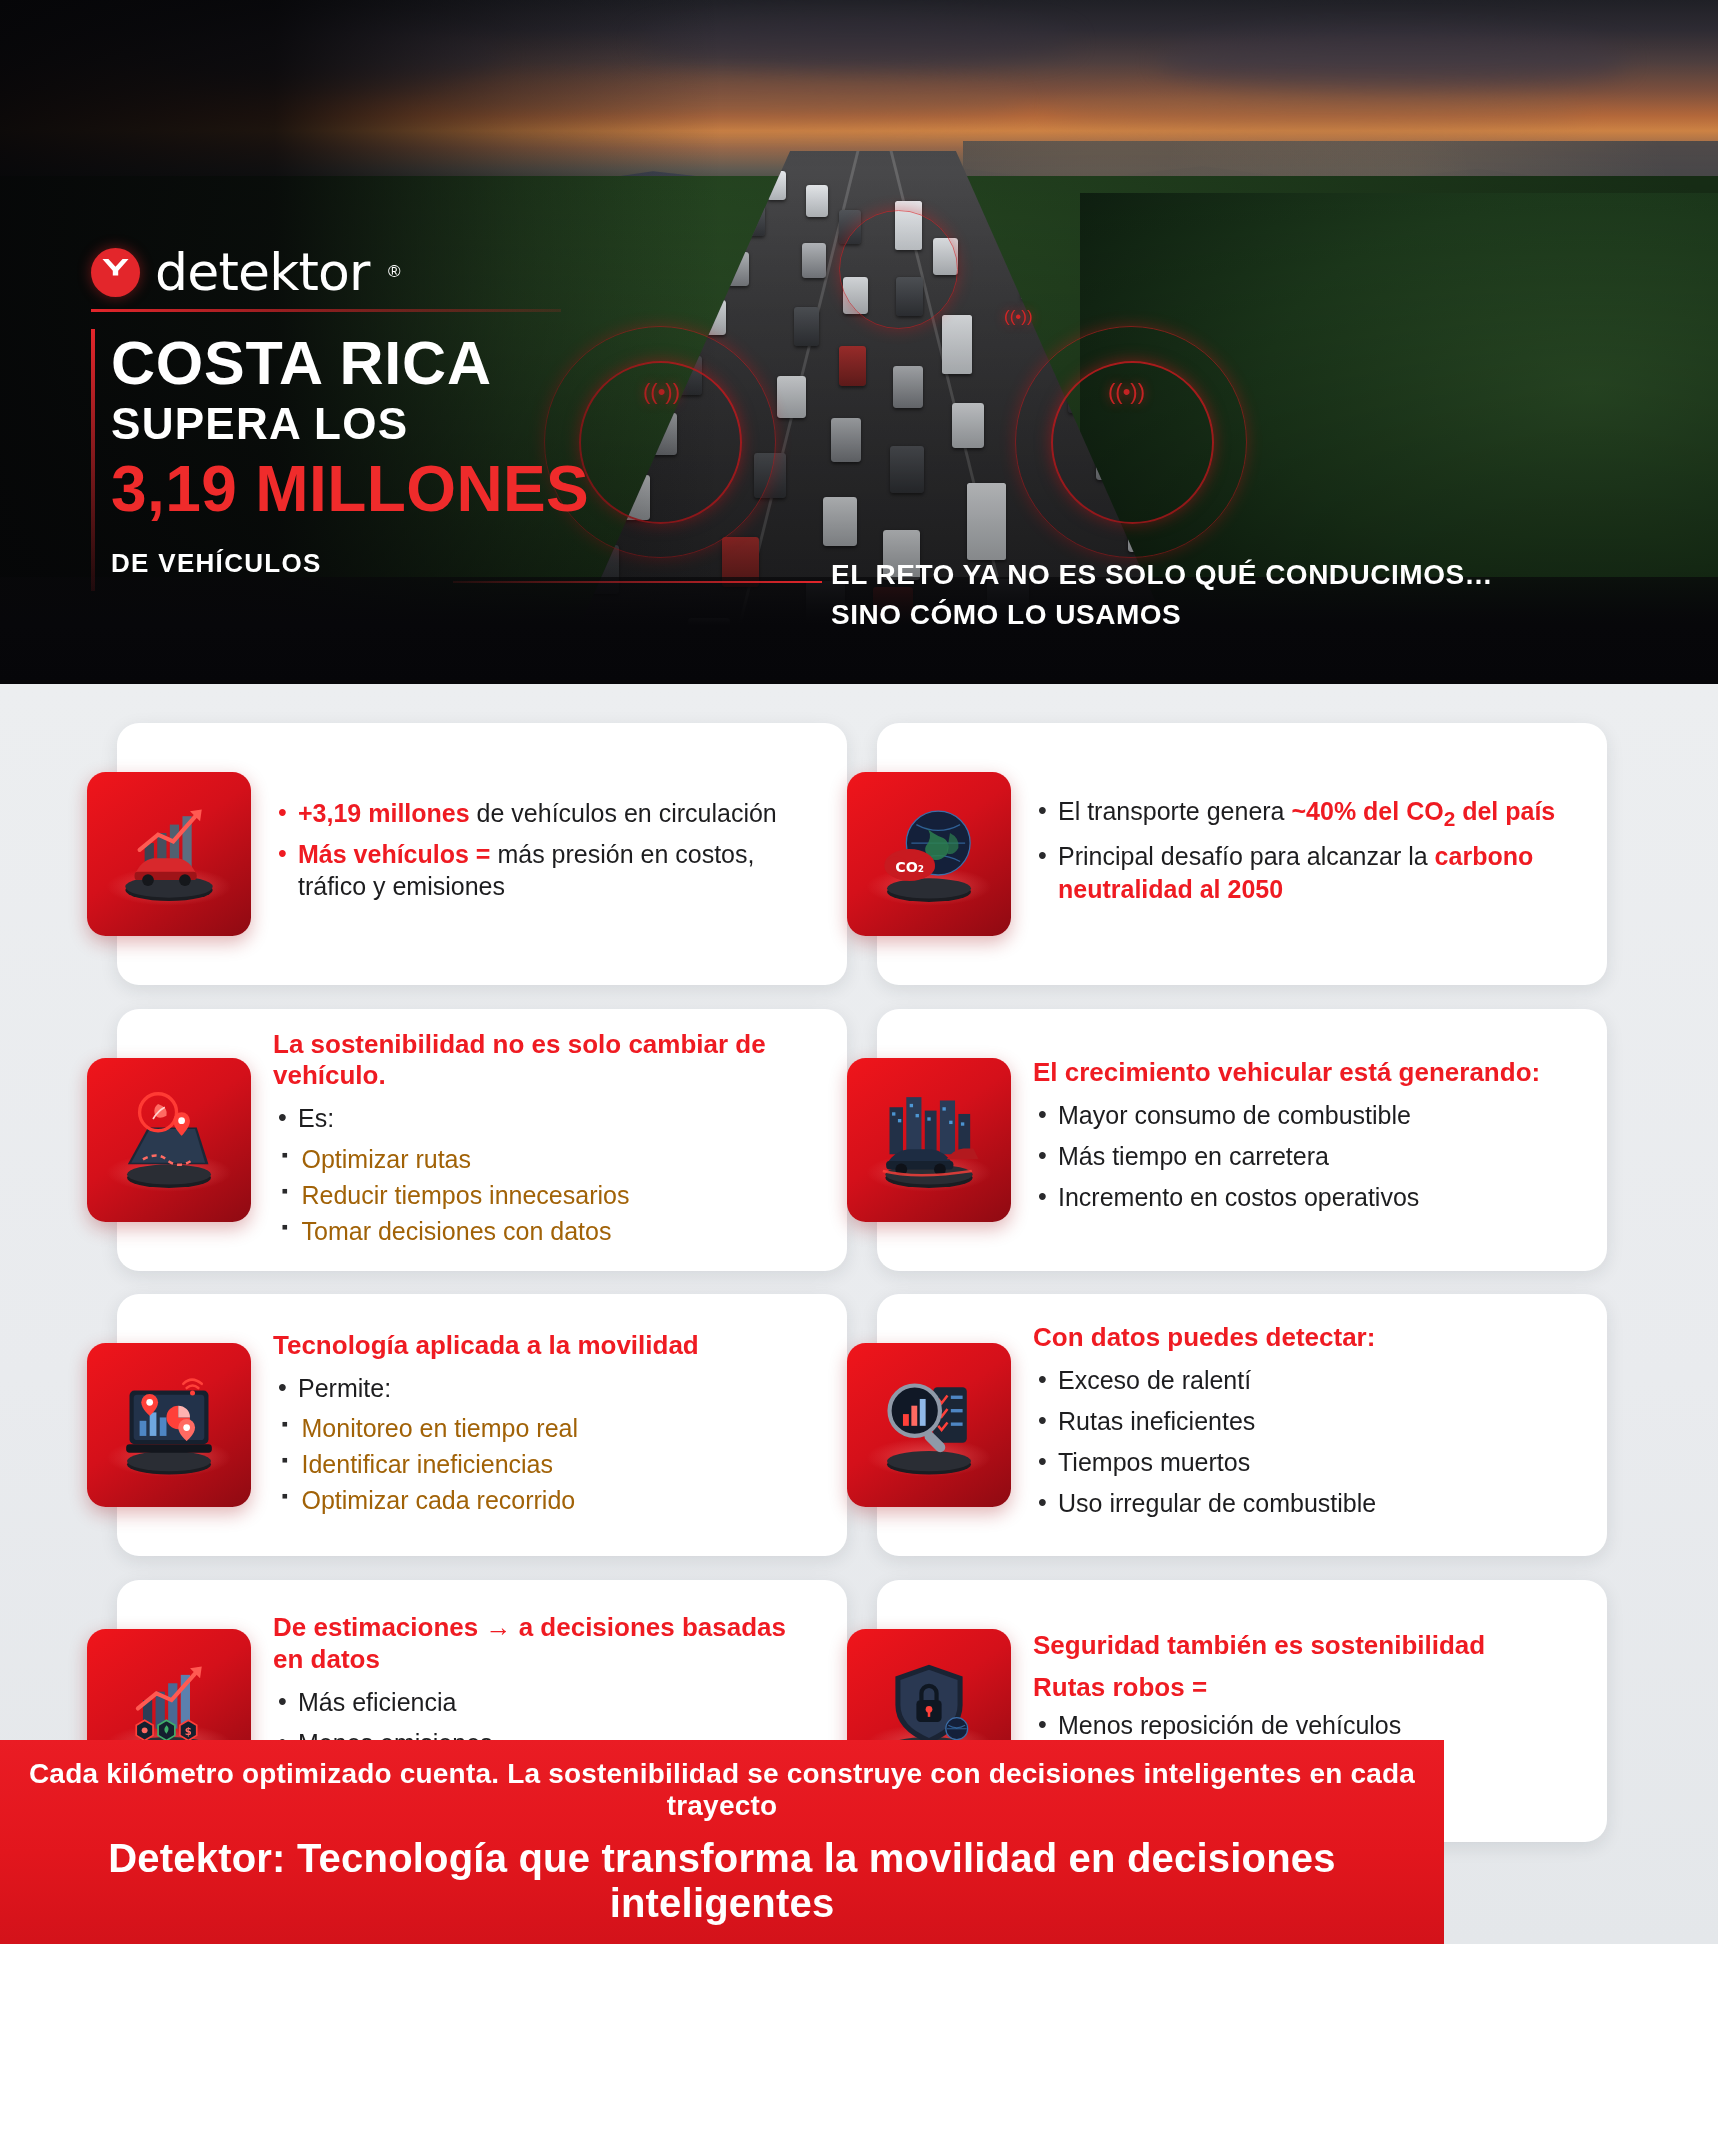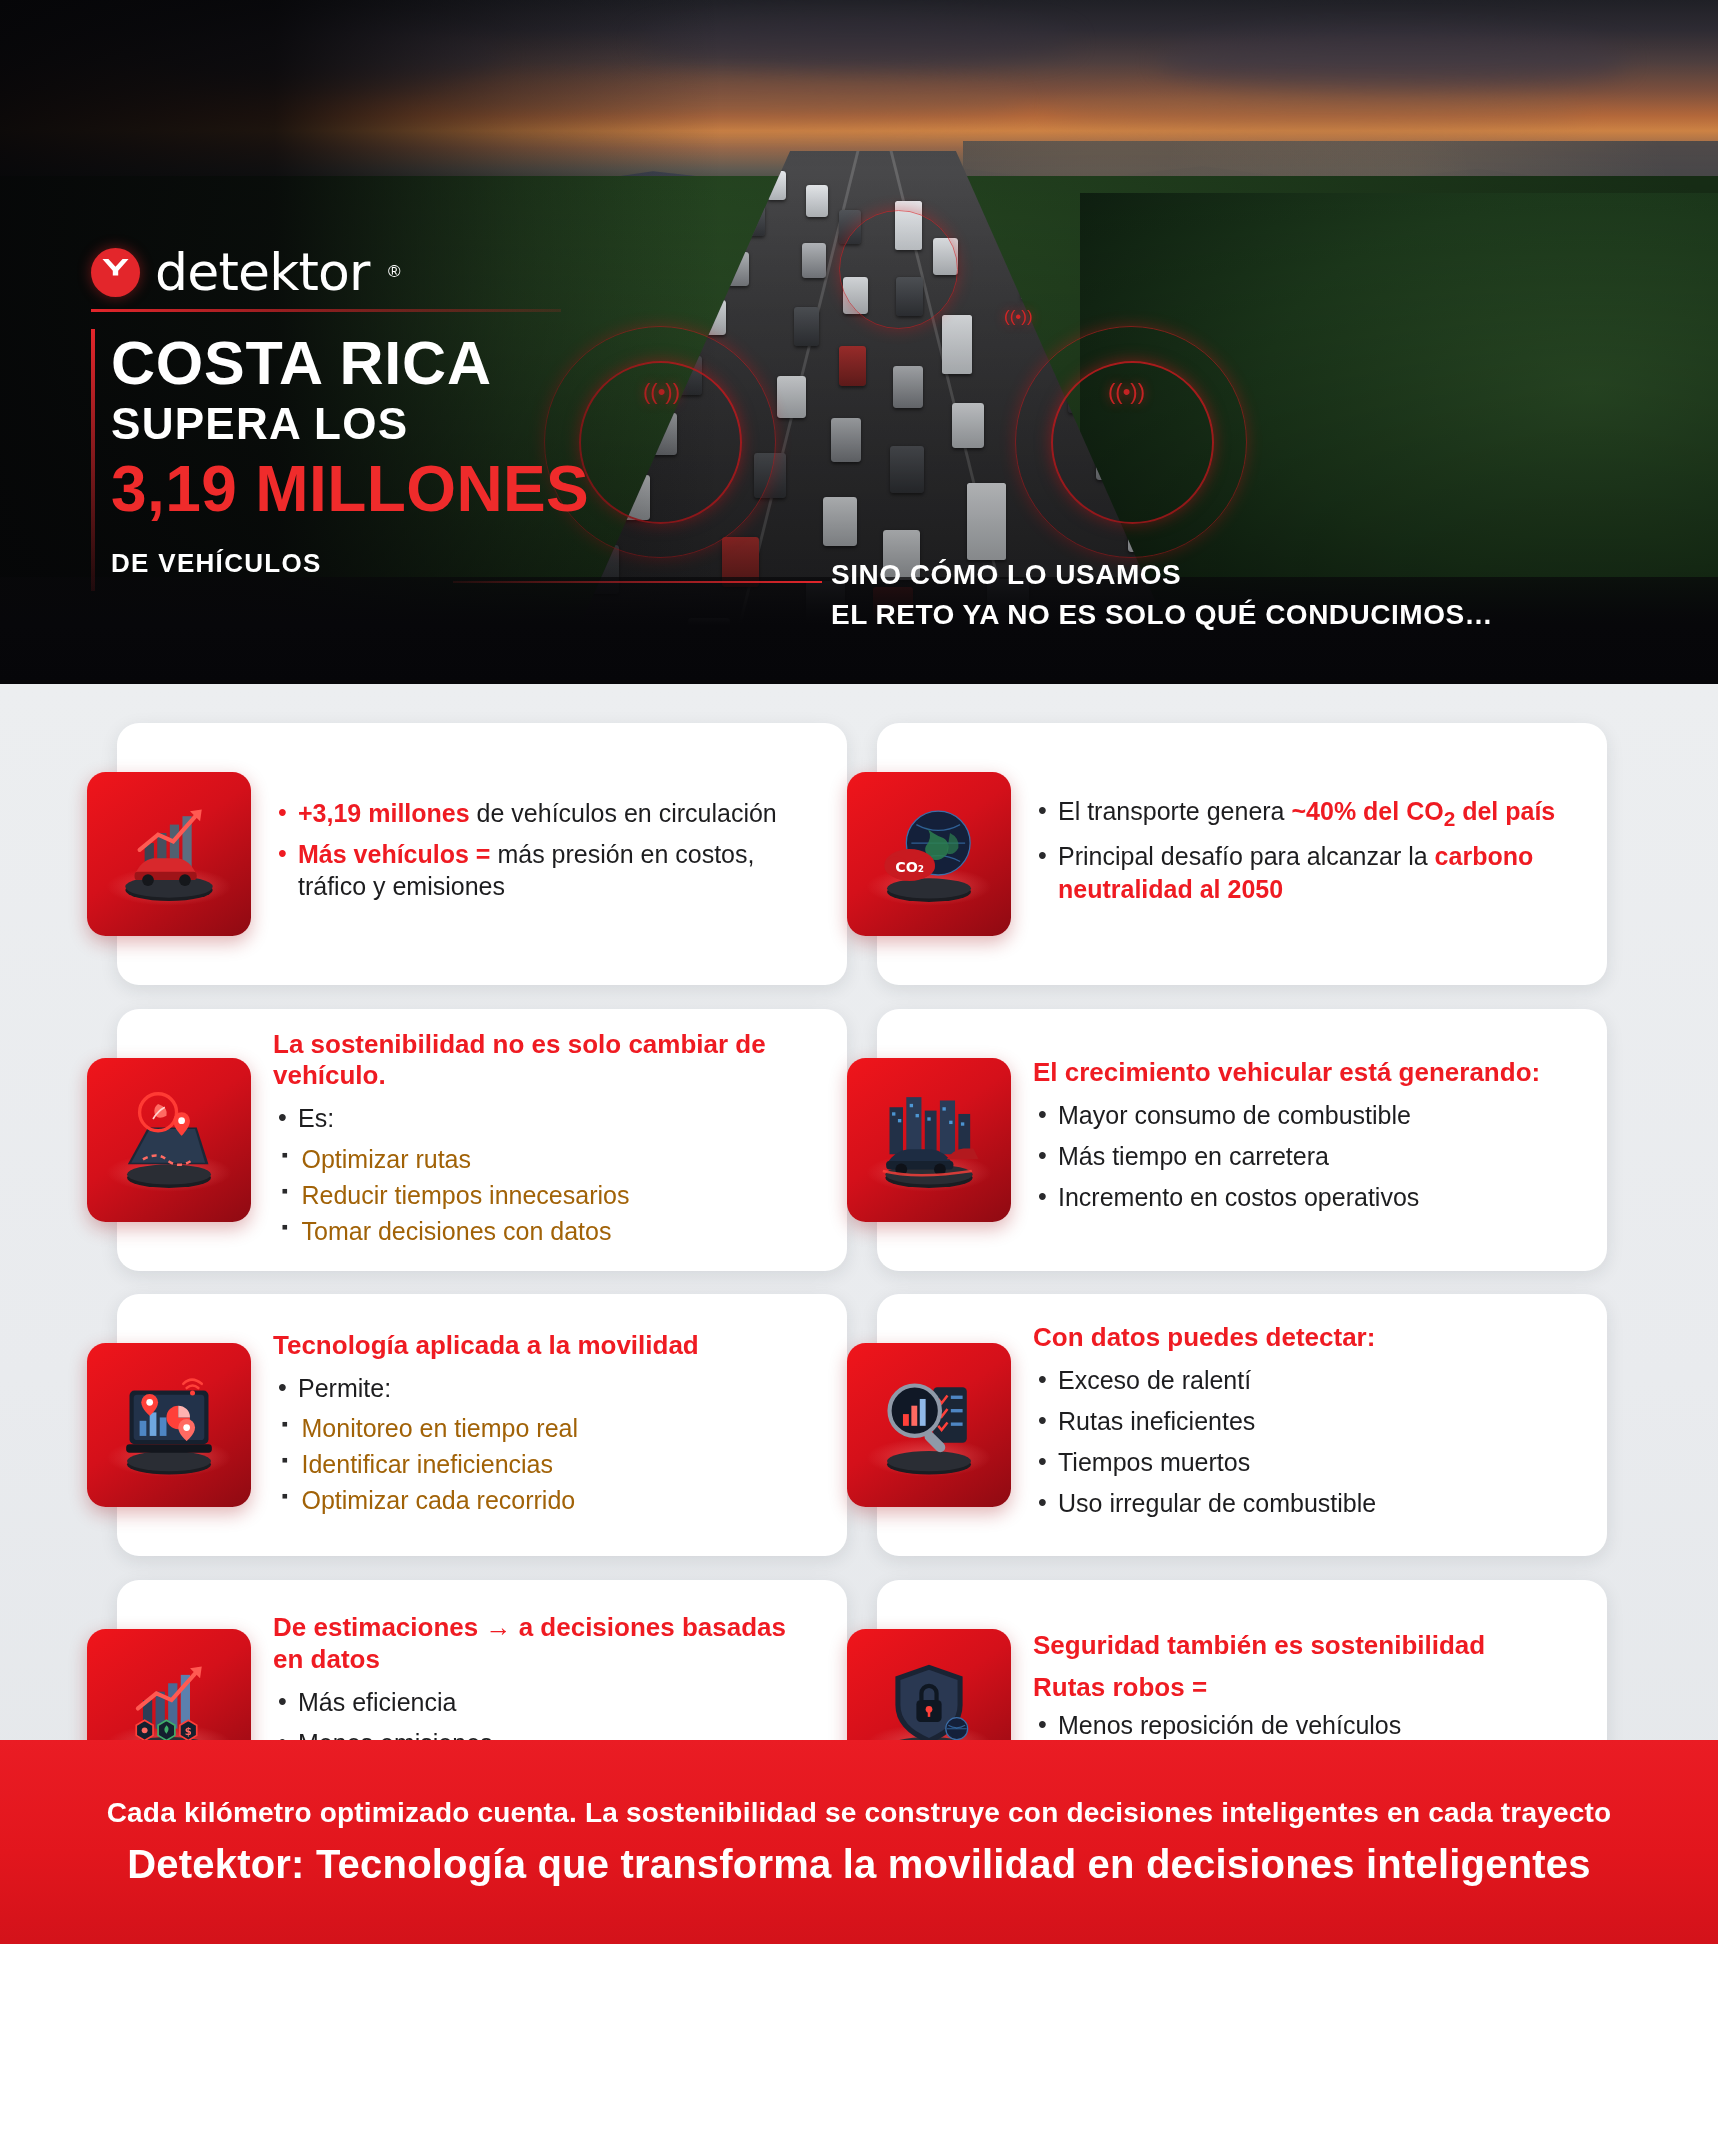--- a/index.html
+++ b/index.html
@@ -332,21 +332,21 @@
     left: 8.4px; top: 0;
     color: #2a2a2c;
     font-size: 18.5px;
   }
   .bold-red { color: #ef1b22; font-weight: bold; }
 
   
   .footer {
     position: absolute;
     left: 0; bottom: 0;
-    width: 1718px;
+    width: 1444px;
     height: 204px;
     background: linear-gradient(to bottom, #ea1c24 0%, #e2161d 55%, #d3121a 100%);
     display: flex;
     flex-direction: column;
     align-items: center;
     justify-content: center;
     gap: 13.4px;
   }
   .footer-top {
     color: #ffffff;
@@ -449,22 +449,22 @@
   <div class="headline">
     <div class="h-l1">COSTA RICA</div>
     <div class="h-l2">SUPERA LOS</div>
     <div class="h-l3">3,19 MILLONES</div>
     <div class="h-l4">DE VEHÍCULOS</div>
   </div>
 
   <div class="hero-divider"></div>
 
   <div class="hero-sub">
+    <div>EL RETO YA NO ES SOLO QUÉ CONDUCIMOS…</div>
     <div>SINO CÓMO LO USAMOS</div>
-    <div>EL RETO YA NO ES SOLO QUÉ CONDUCIMOS…</div>
   </div>
 </section>
 
 <section class="content">
   <div class="grid">
 
     <div class="card">
       <div class="icon-tile">
         <div class="glow"></div>
         <div class="icon-art">

